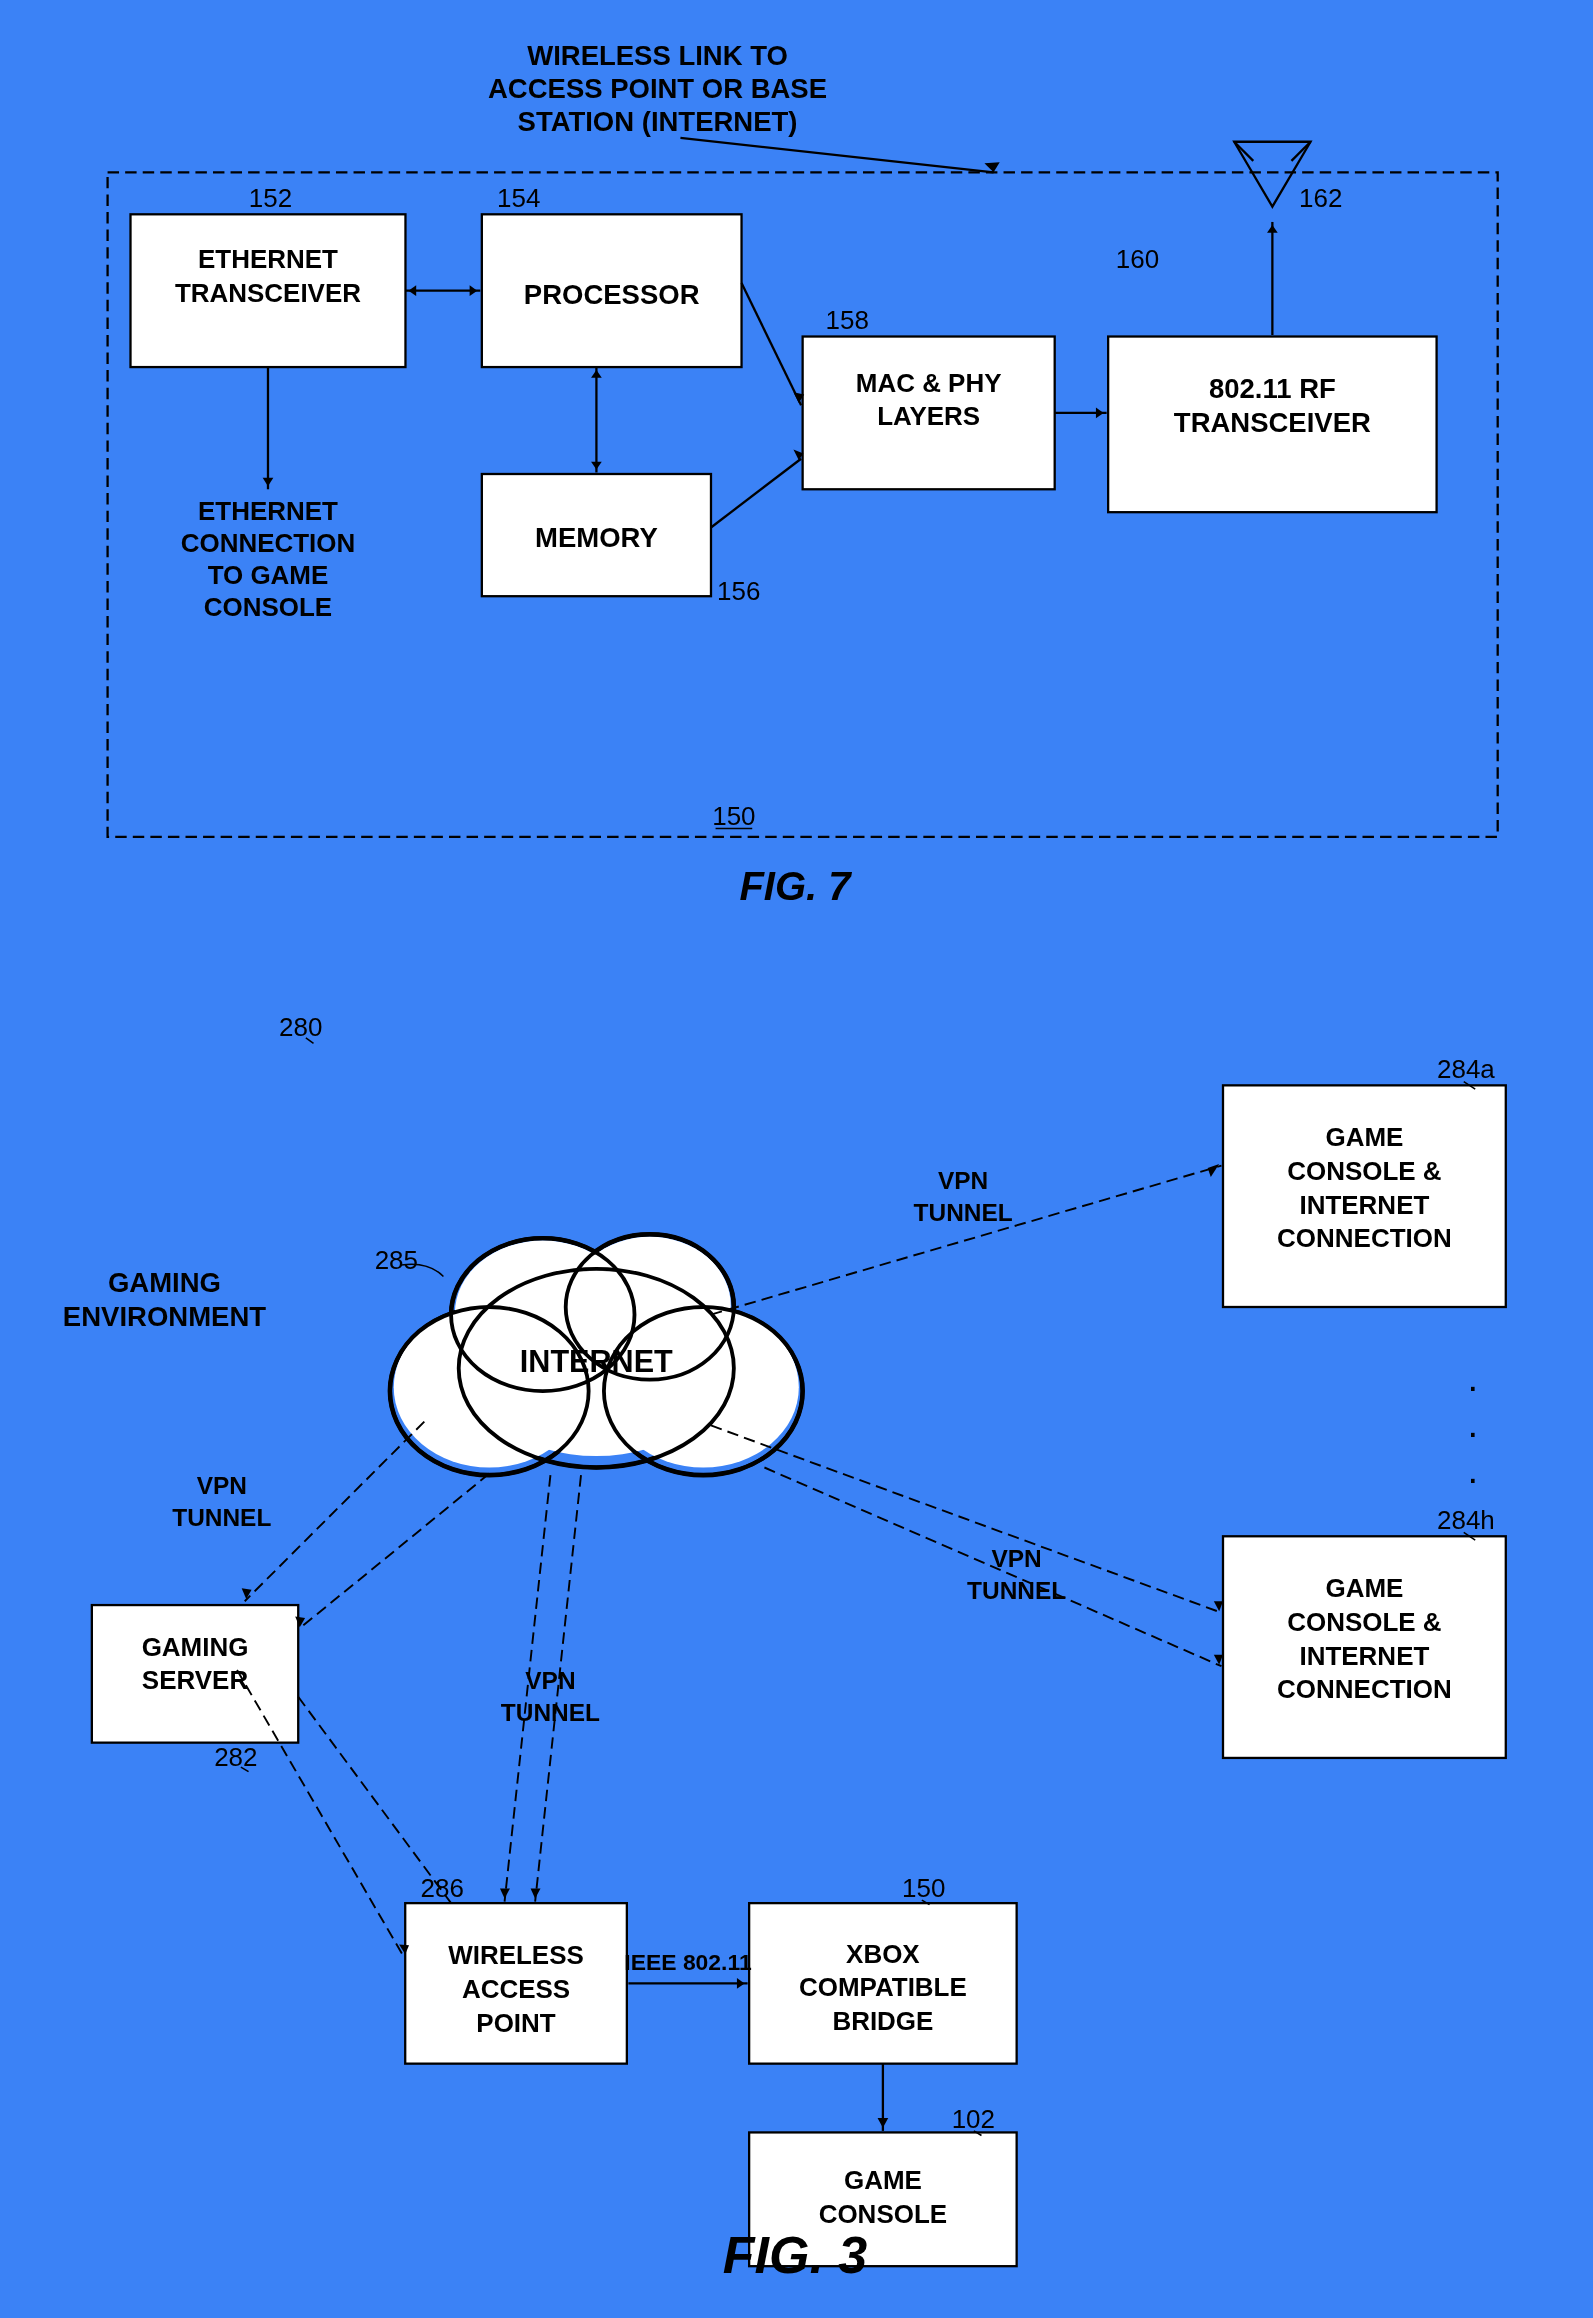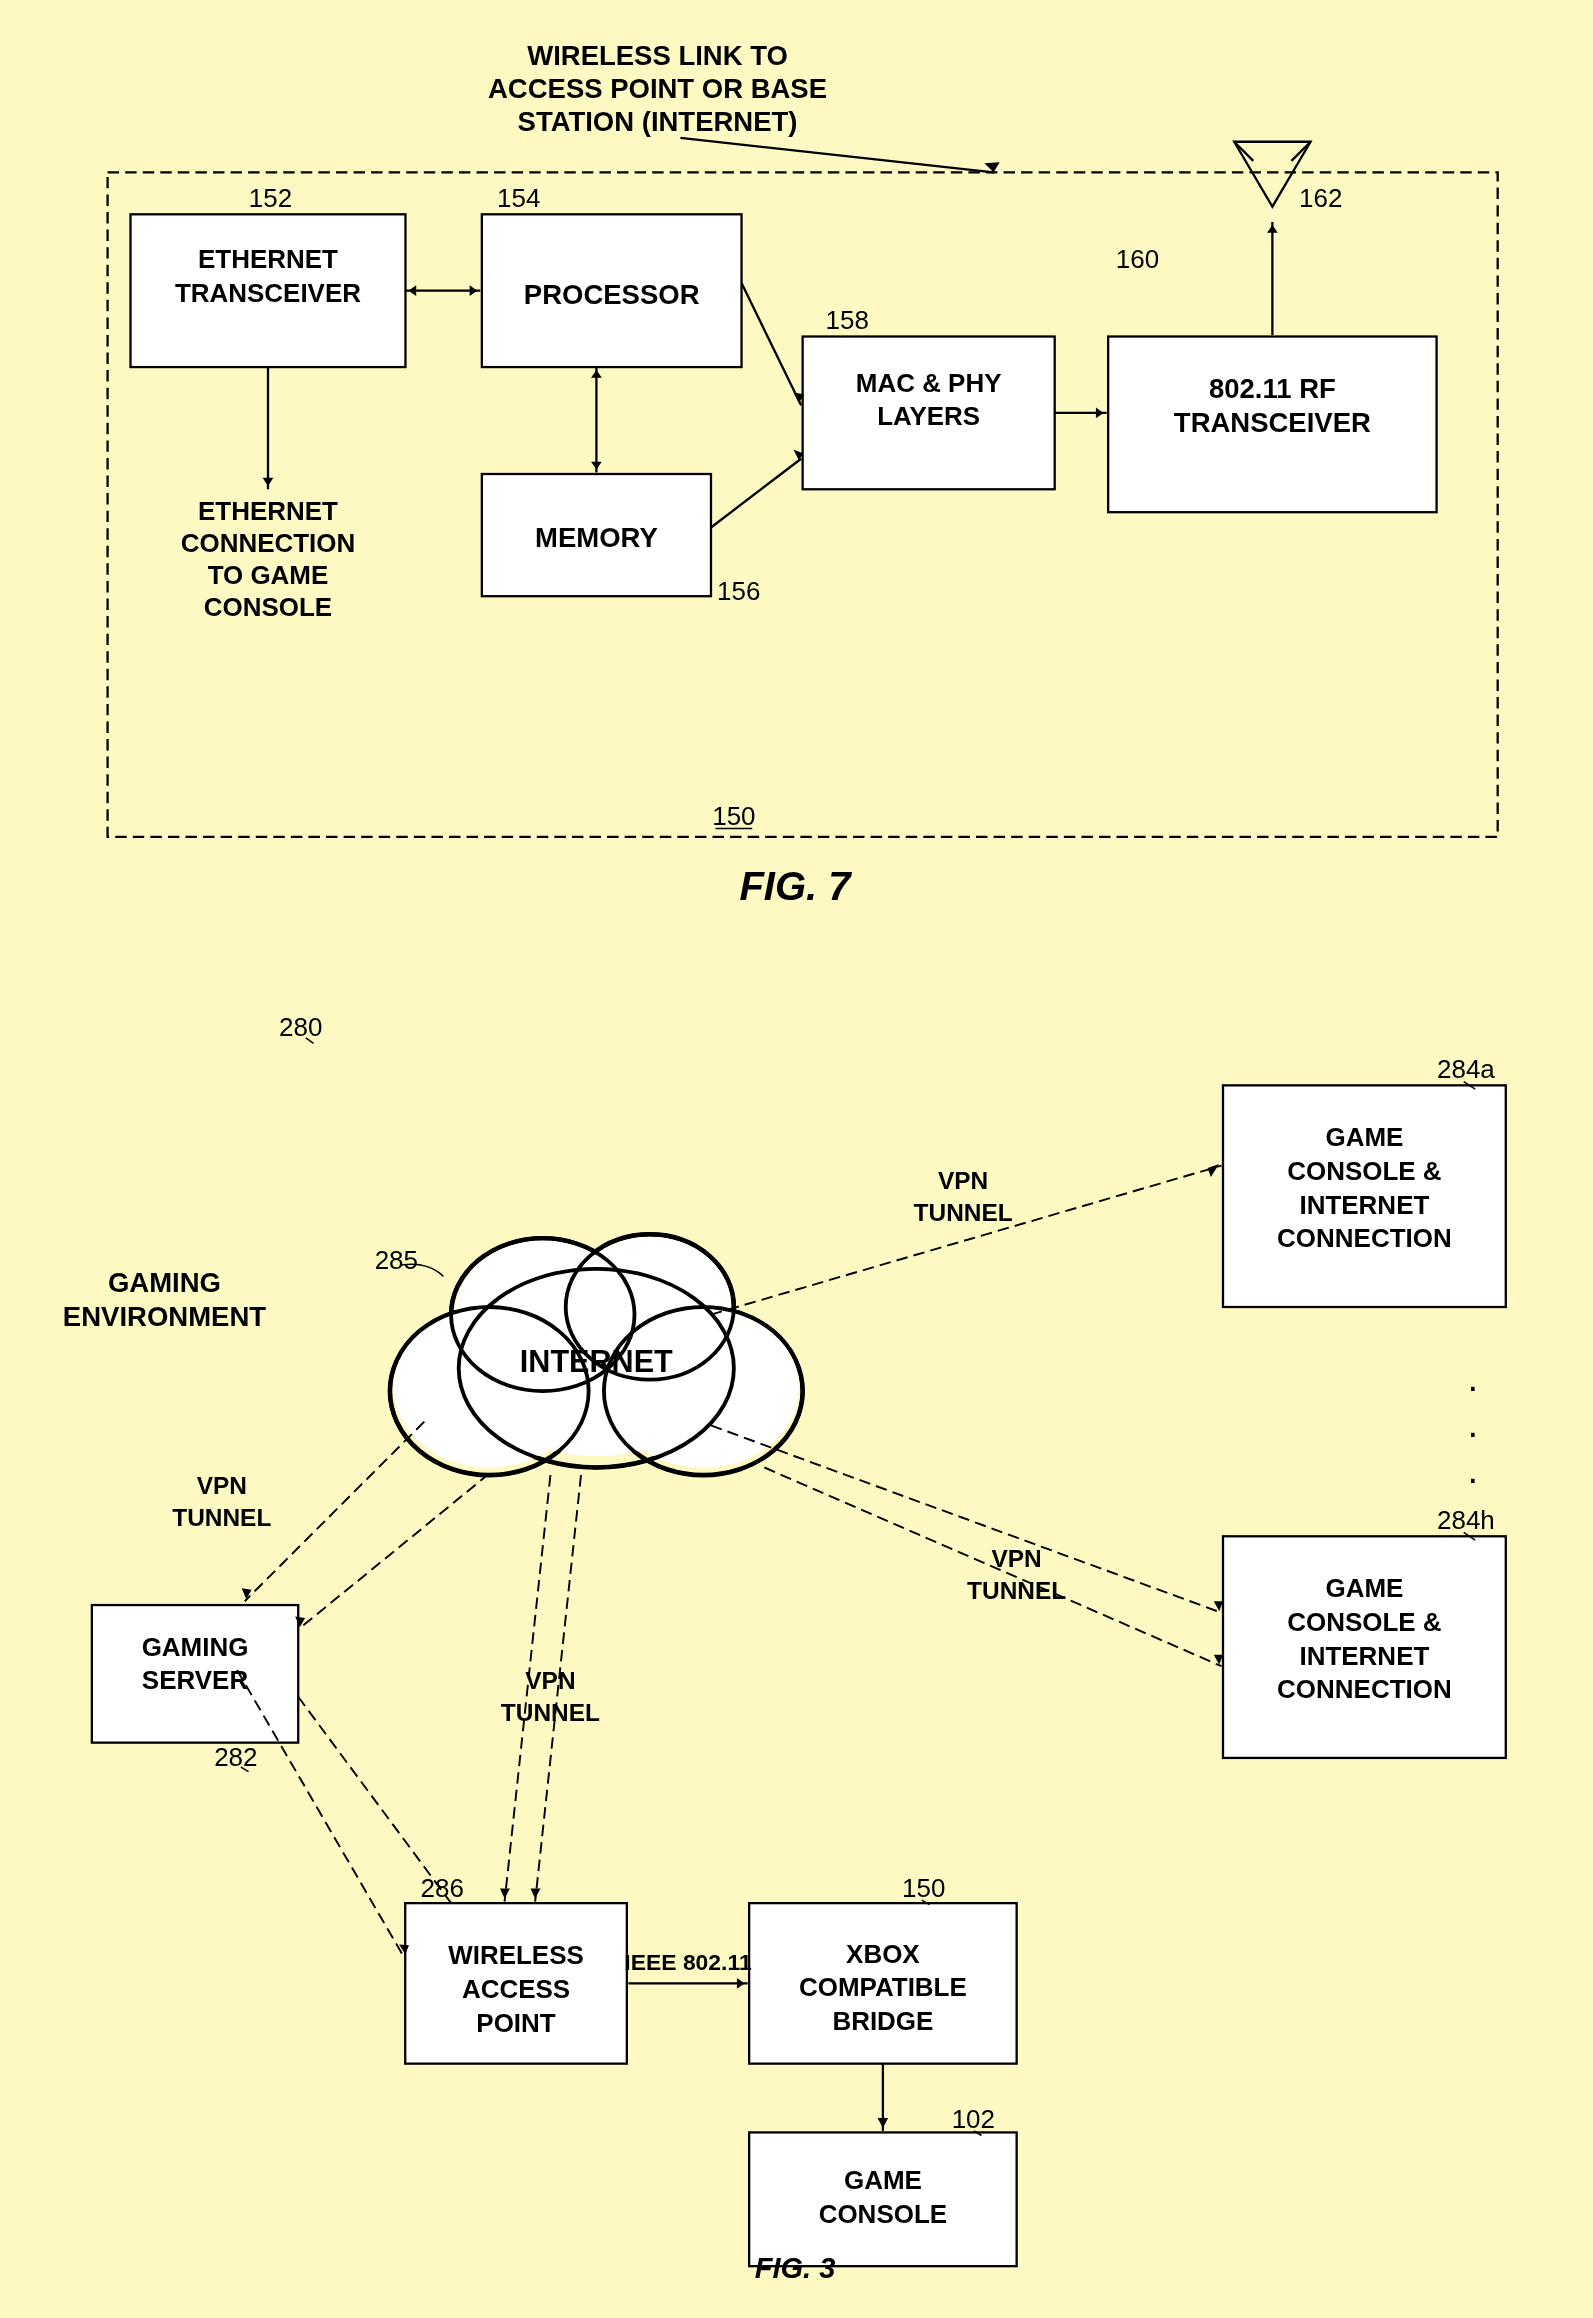--- a/index.html
+++ b/index.html
@@ -8,21 +8,21 @@
       font-family: Arial, sans-serif;
       width: 1593px;
       min-height: 2319px;
       position: relative;
       overflow: hidden;
     }
 
     .page {
       width: 1593px;
       min-height: 2319px;
-      background: #fef9c3;
+      background: #3b82f6;
       position: relative;
     }
 
     
     .fig2-container {
       position: absolute;
       top: 31px;
       left: 46px;
       width: 1498px;
       height: 886px;
@@ -256,17 +256,17 @@
       <polygon points="600,1224 594,1211 607,1211" fill="#000"></polygon>
       <line x1="700" y1="670" x2="640" y2="1228" stroke="#000" stroke-width="2.5" stroke-dasharray="15,8"></line>
       <polygon points="640,1224 634,1211 647,1211" fill="#000"></polygon>
 
       <line x1="250" y1="925" x2="468" y2="1300" stroke="#000" stroke-width="2.5" stroke-dasharray="15,8"></line>
       <polygon points="470,1297 462,1284 475,1285" fill="#000"></polygon>
       <line x1="330" y1="960" x2="530" y2="1230" stroke="#000" stroke-width="2.5" stroke-dasharray="15,8"></line>
 
     </svg>
 
-    <div style="position:absolute;bottom:7.6px;left:50%;transform:translateX(-50%);font-size:29px;font-weight:bold;font-style:italic;">FIG. 3</div>
+    <div style="position:absolute;bottom:7.6px;left:50%;transform:translateX(-50%);font-size:52px;font-weight:bold;font-style:italic;">FIG. 3</div>
   </div>
 
 </div>
 
 
 </body></html>

